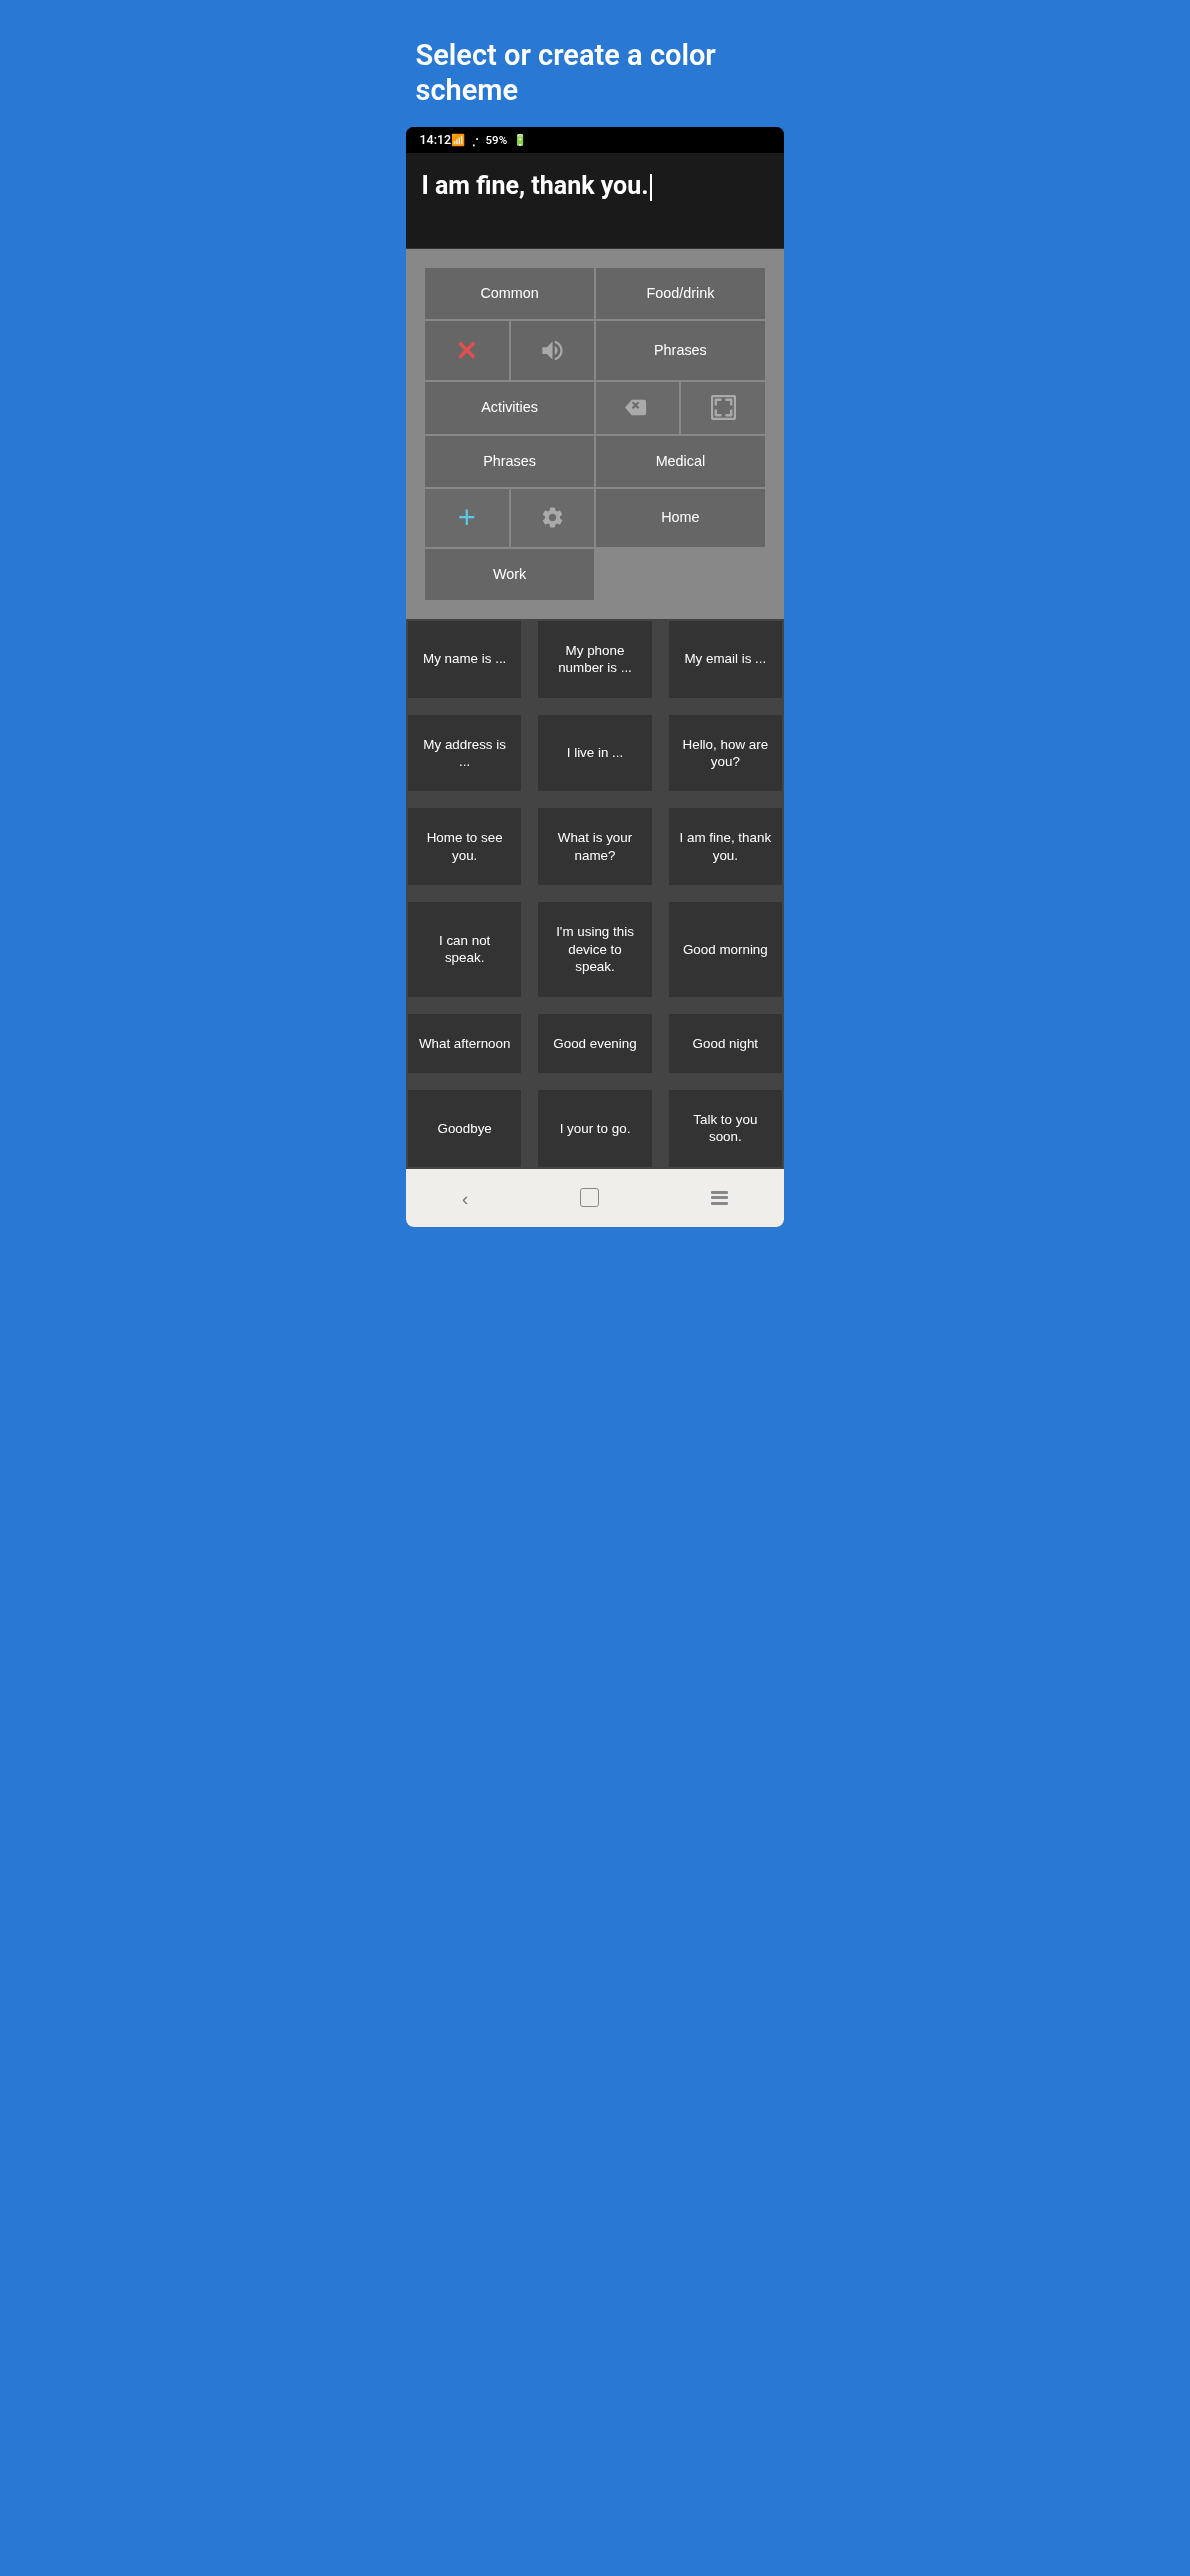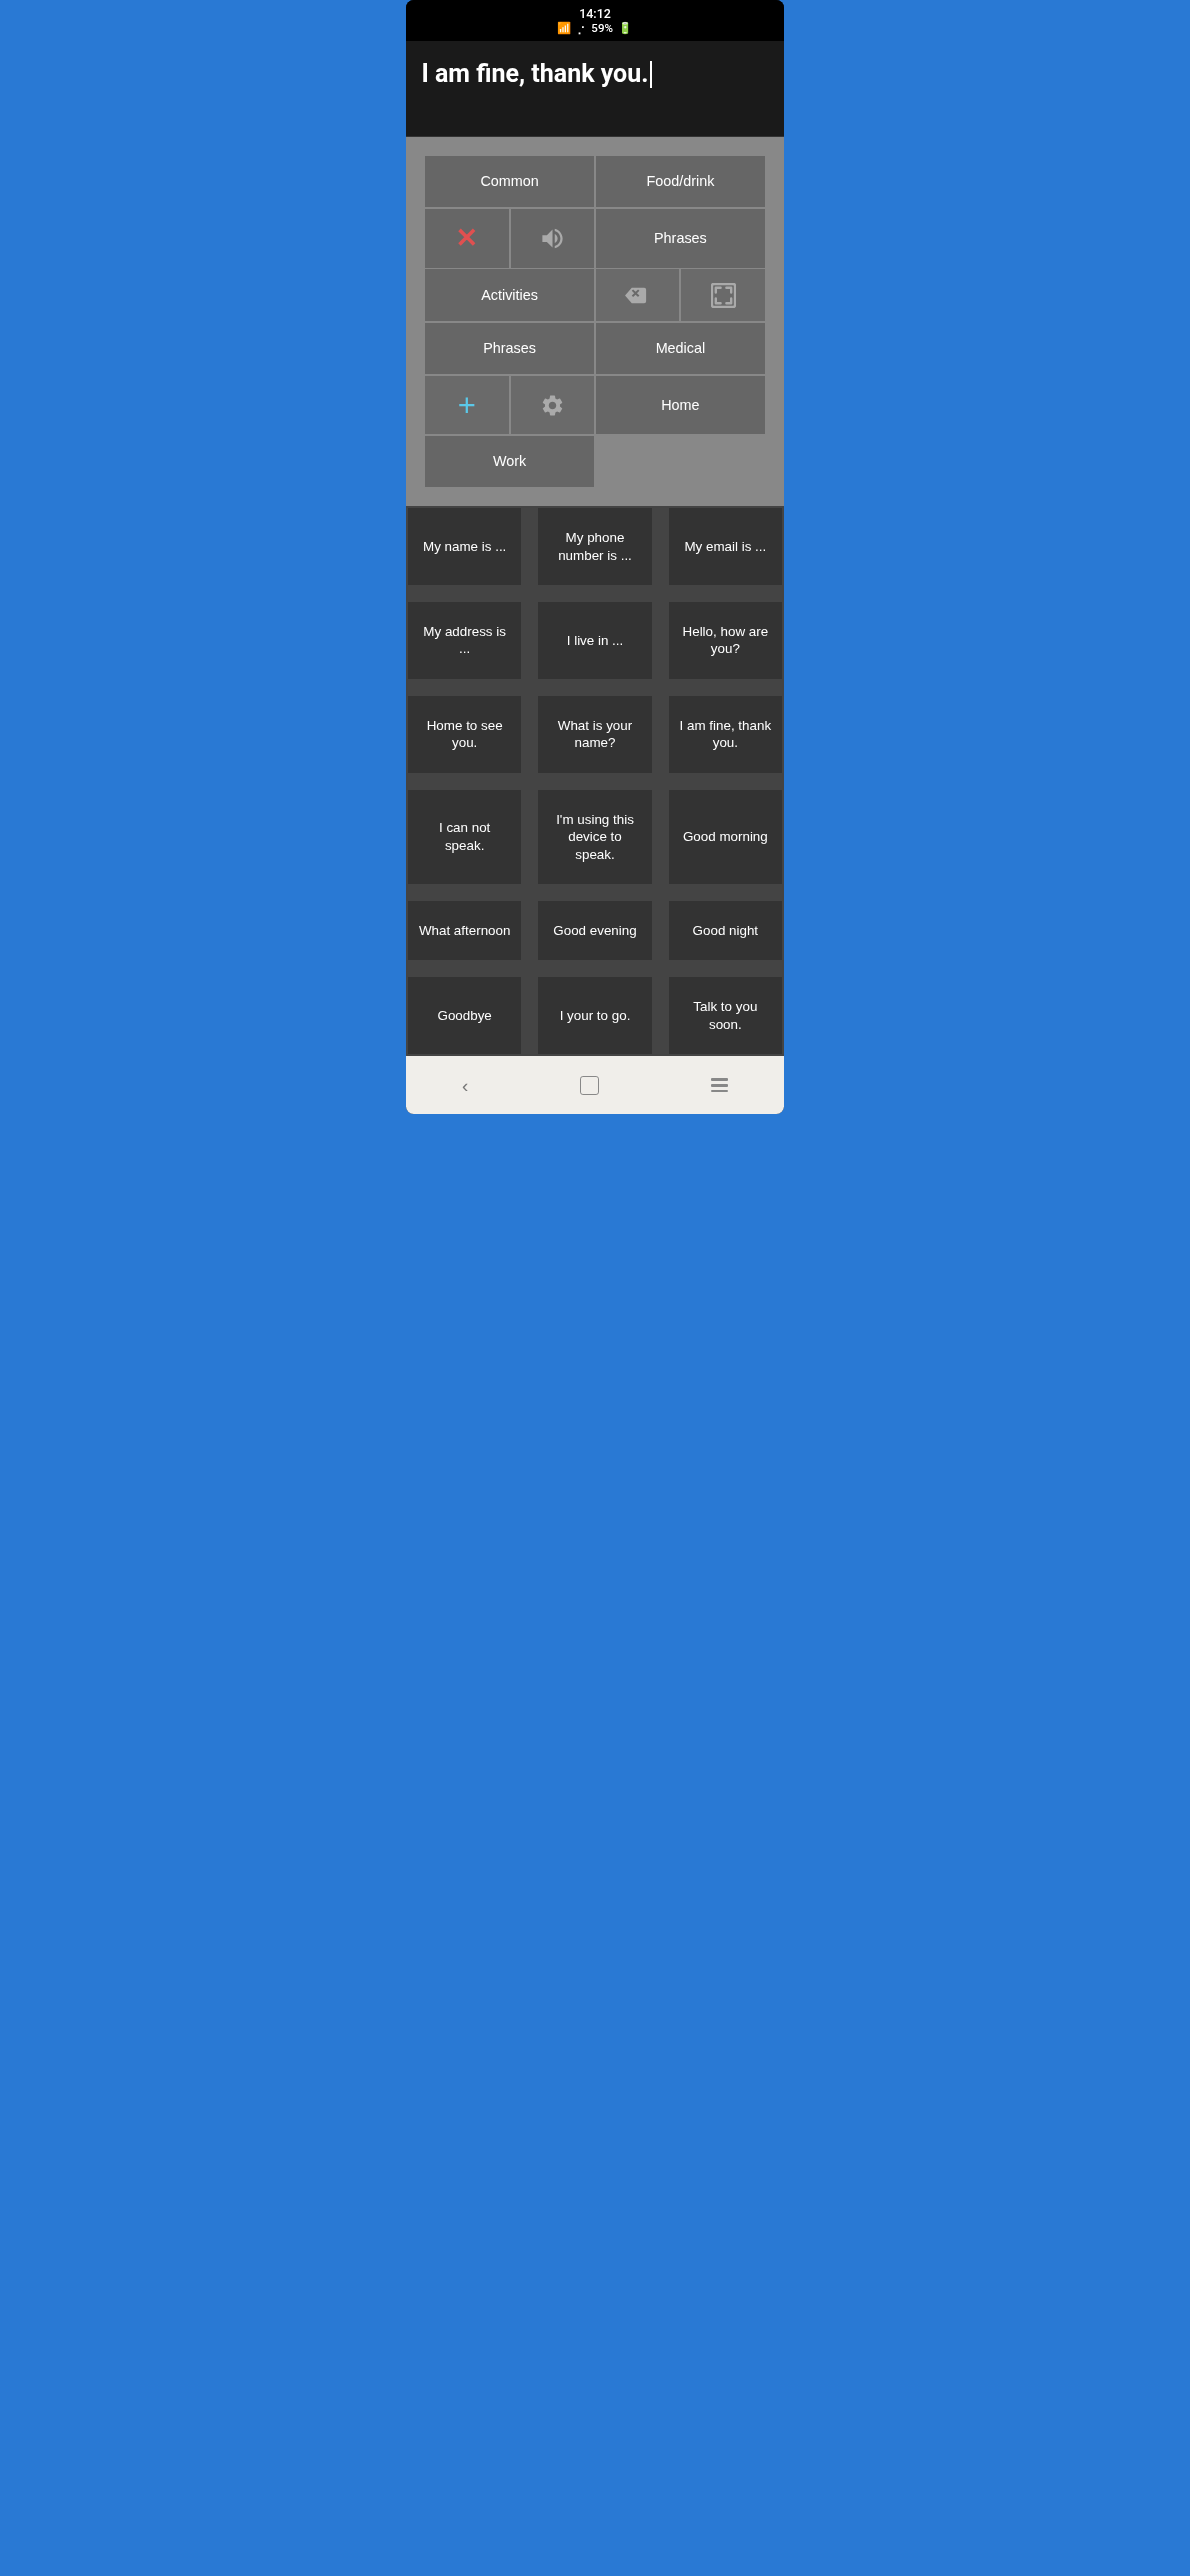--- a/index.html
+++ b/index.html
@@ -36,21 +36,20 @@
     
     .status-bar {
       background: #000;
       color: white;
       display: flex;
       justify-content: flex-start;
       align-items: center;
       padding: 5.8px 13.4px;
       font-size: 12.5px;
       font-weight: 500;
-      flex-direction: column;
     }
     .status-right {
       display: flex;
       align-items: center;
       gap: 5.8px;
       font-size: 11.5px;
     }
     
     .text-display {
       background: #1a1a1a;
@@ -173,20 +172,23 @@
       border-radius: 1px;
     }
     
     .speaker-svg { width: 27px; height: 27px; }
   </style>
 </head>
 <body>
 
 <div class="outer-wrapper">
 
+  <div class="page-header">
+    <h1 class="page-title">Select or create a color scheme</h1>
+  </div>
 
   <div class="phone-frame">
 
     <div class="status-bar">
       <span>14:12</span>
       <div class="status-right">
         <span>📶</span>
         <span>⡐</span>
         <span>59%</span>
         <span>🔋</span>

